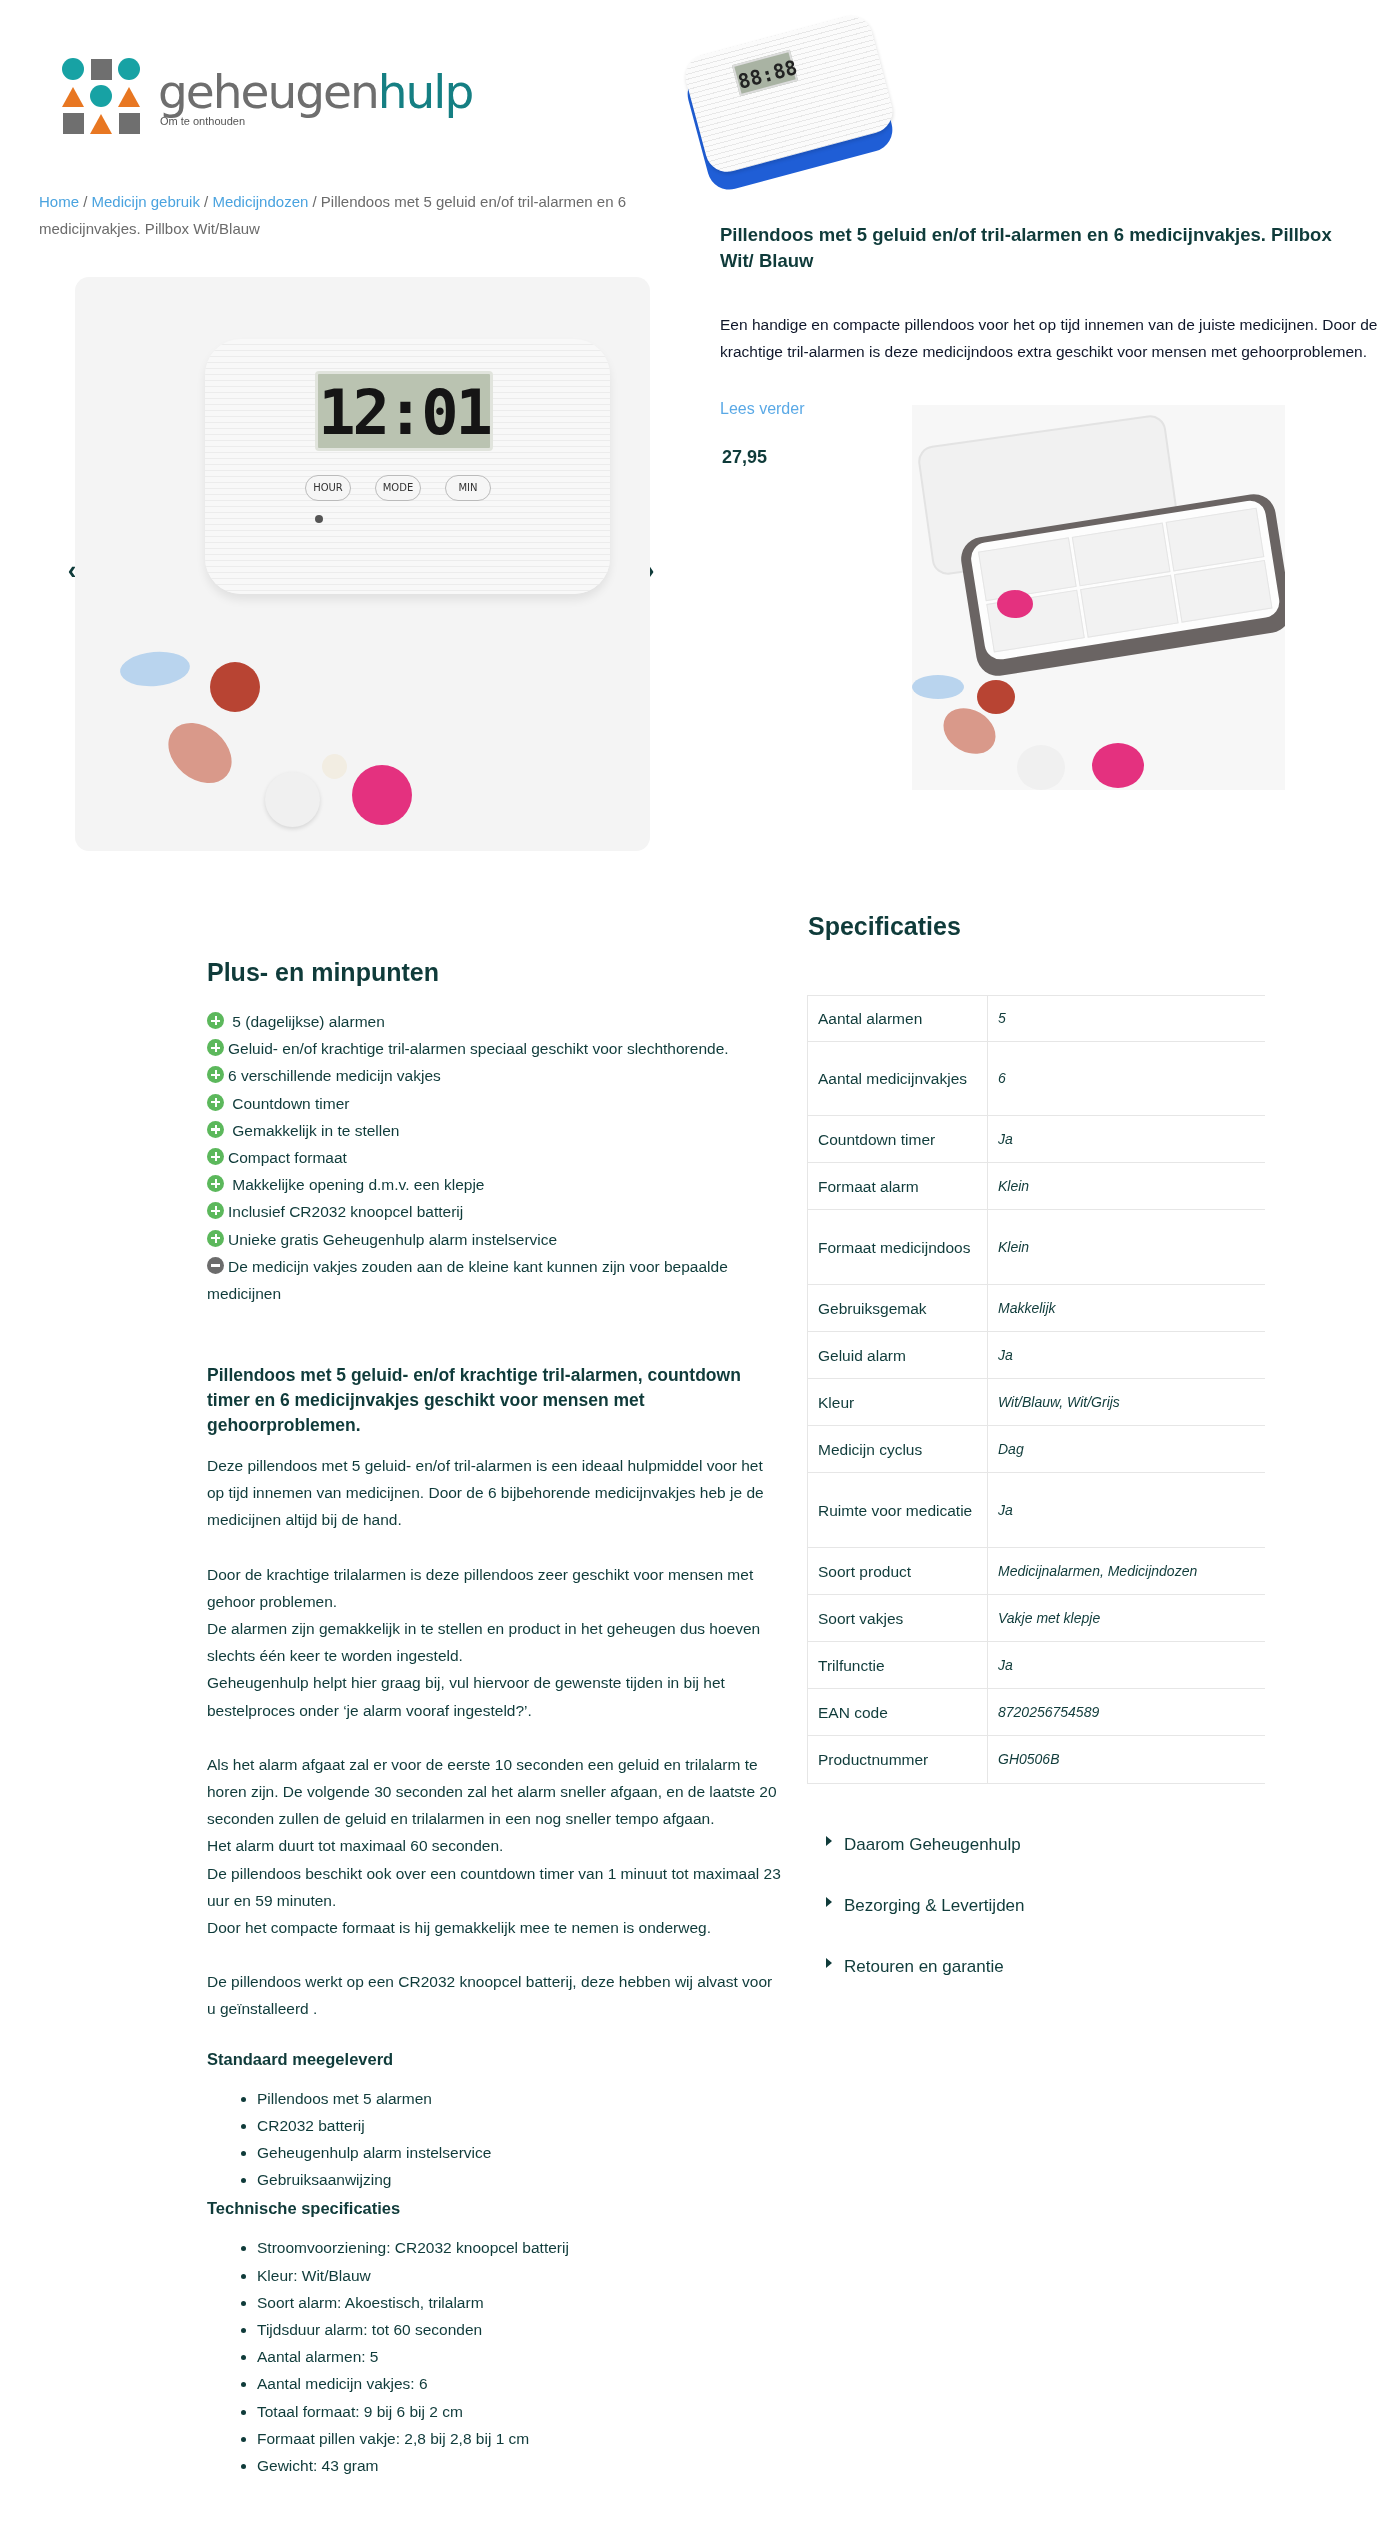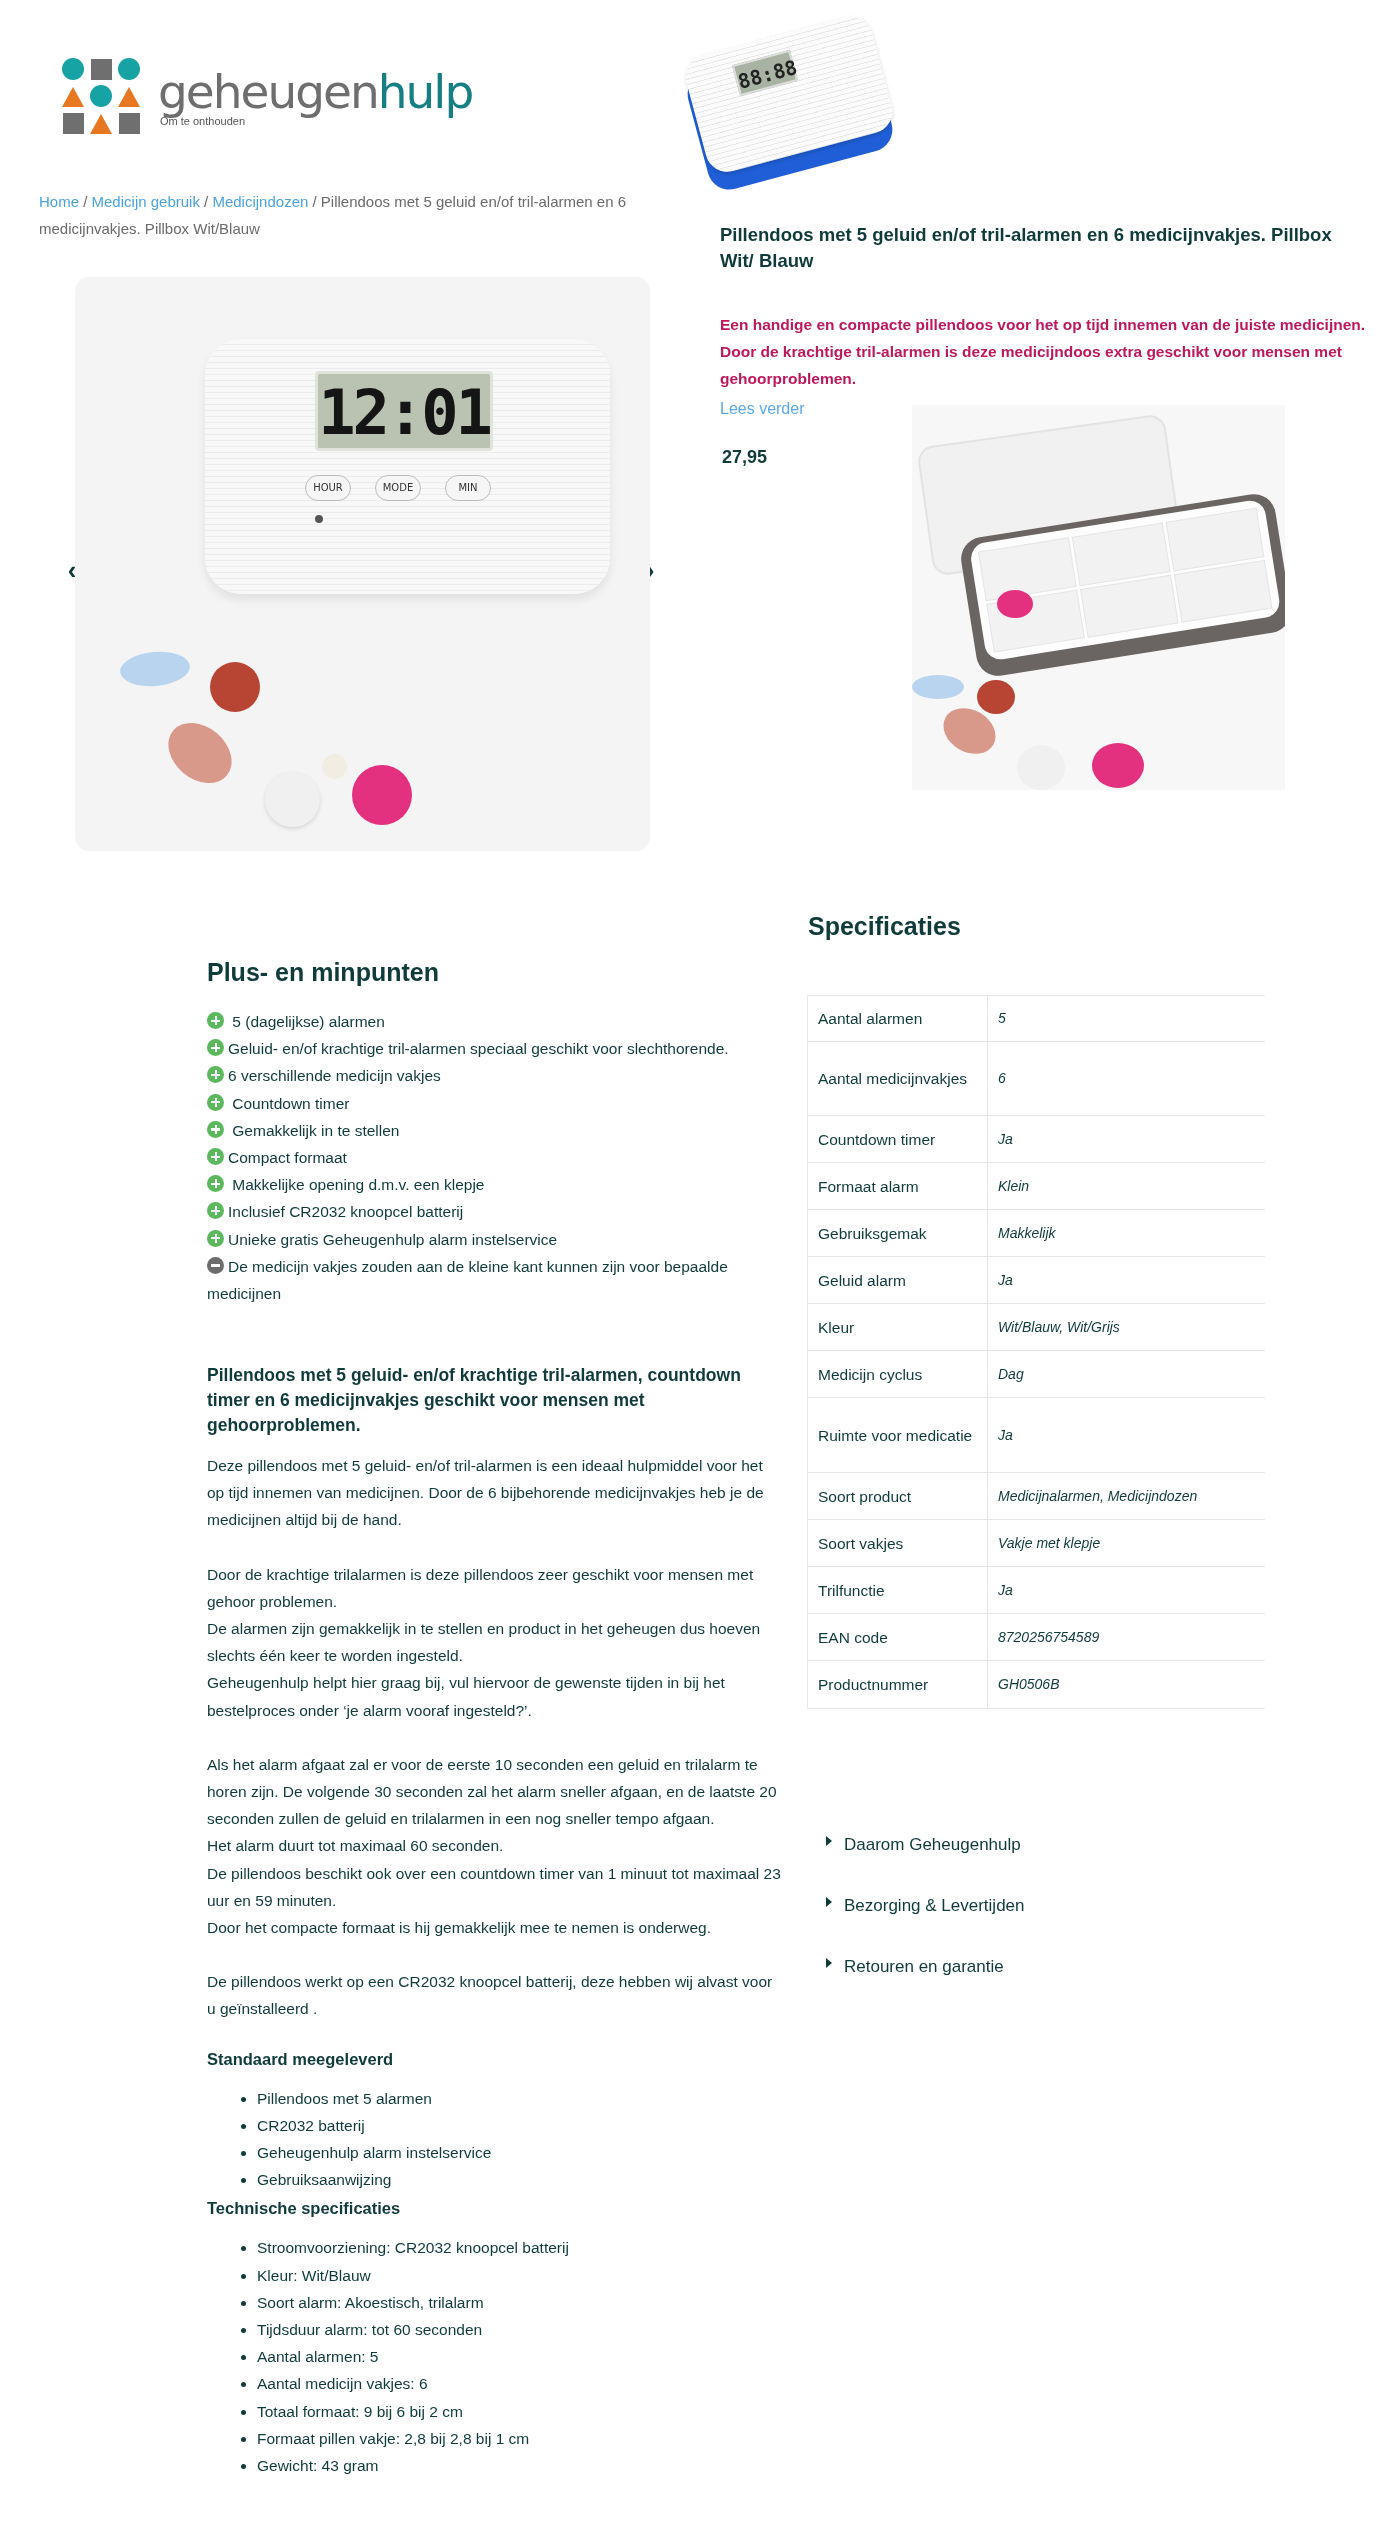--- a/index.html
+++ b/index.html
@@ -92,21 +92,21 @@
     color: #222; text-align: center; line-height: 32px; border: 2px solid #ddd;
   }
 
   
   .product-title {
     position: absolute; left: 720px; top: 222px; width: 640px;
     font-size: 18.5px; font-weight: bold; line-height: 26px; color: #0f3b3a;
   }
   .product-desc {
     position: absolute; left: 720px; top: 311px; width: 670px;
-    font-size: 15.5px; line-height: 27px; color: #be185d; font-weight: bold;
+    font-size: 15.5px; line-height: 27px; color: #0f172a;
   }
   .read-more { position: absolute; left: 720px; top: 400px; font-size: 16px; color: #5aa9e6; }
   .price { position: absolute; left: 722px; top: 447px; font-size: 18px; font-weight: bold; color: #0f3b3a; }
 
   .thumb2 {
     position: absolute; left: 912px; top: 405px; width: 373px; height: 385px; background: #f7f7f7; overflow: hidden;
   }
   .thumb2 .lid2 {
     position: absolute; left: 12px; top: 25px; width: 250px; height: 130px; background: #f1f1f1;
     border-radius: 16px; border: 2px solid #e3e3e3; transform: rotate(-8deg);
@@ -300,20 +300,24 @@
         <td class="v">6</td>
       </tr>
       <tr style="height: 47px;">
         <td class="k">Countdown timer</td>
         <td class="v">Ja</td>
       </tr>
       <tr style="height: 47px;">
         <td class="k">Formaat alarm</td>
         <td class="v">Klein</td>
       </tr>
+      <tr style="height: 75px;">
+        <td class="k">Formaat medicijndoos</td>
+        <td class="v">Klein</td>
+      </tr>
       <tr style="height: 47px;">
         <td class="k">Gebruiksgemak</td>
         <td class="v">Makkelijk</td>
       </tr>
       <tr style="height: 47px;">
         <td class="k">Geluid alarm</td>
         <td class="v">Ja</td>
       </tr>
       <tr style="height: 47px;">
         <td class="k">Kleur</td>

